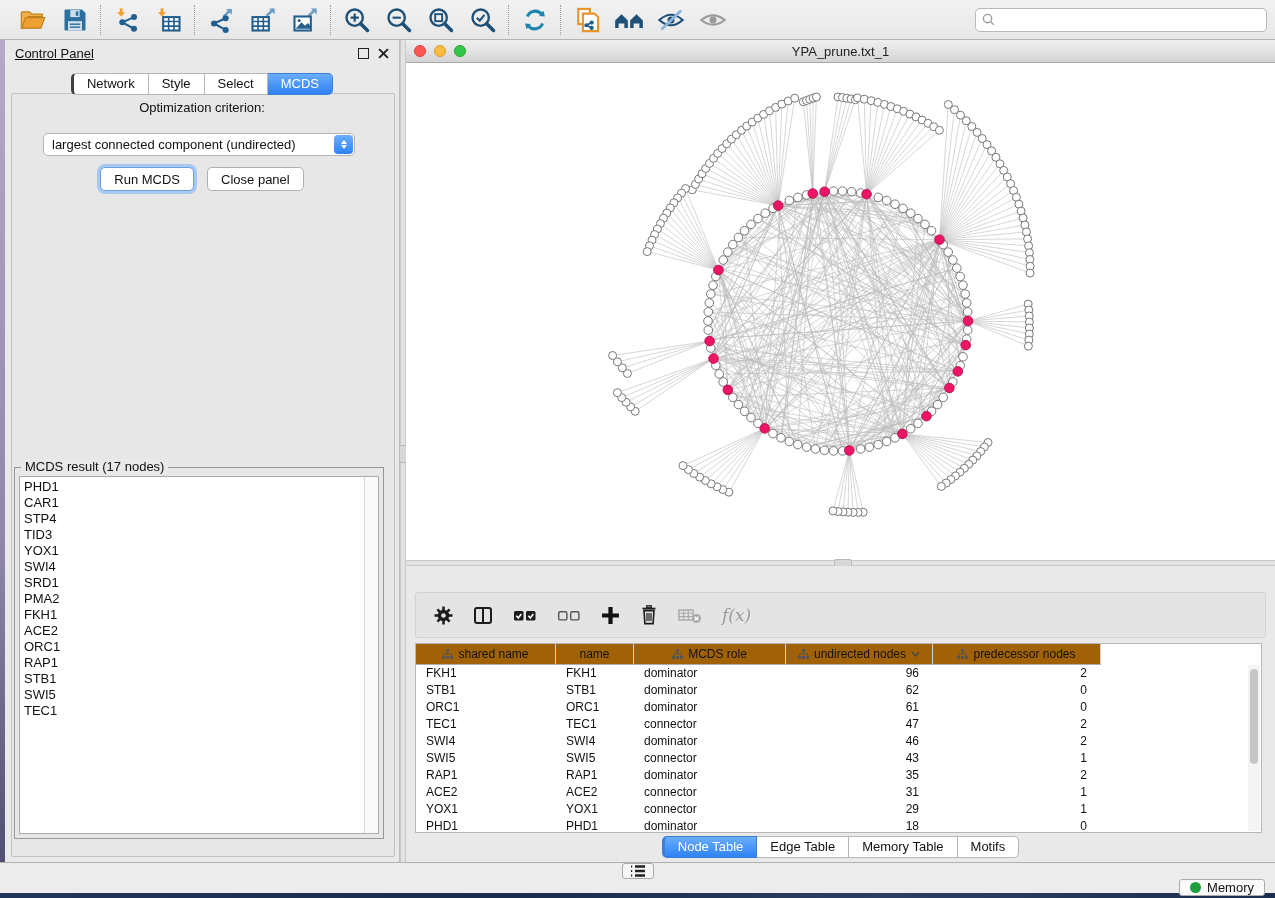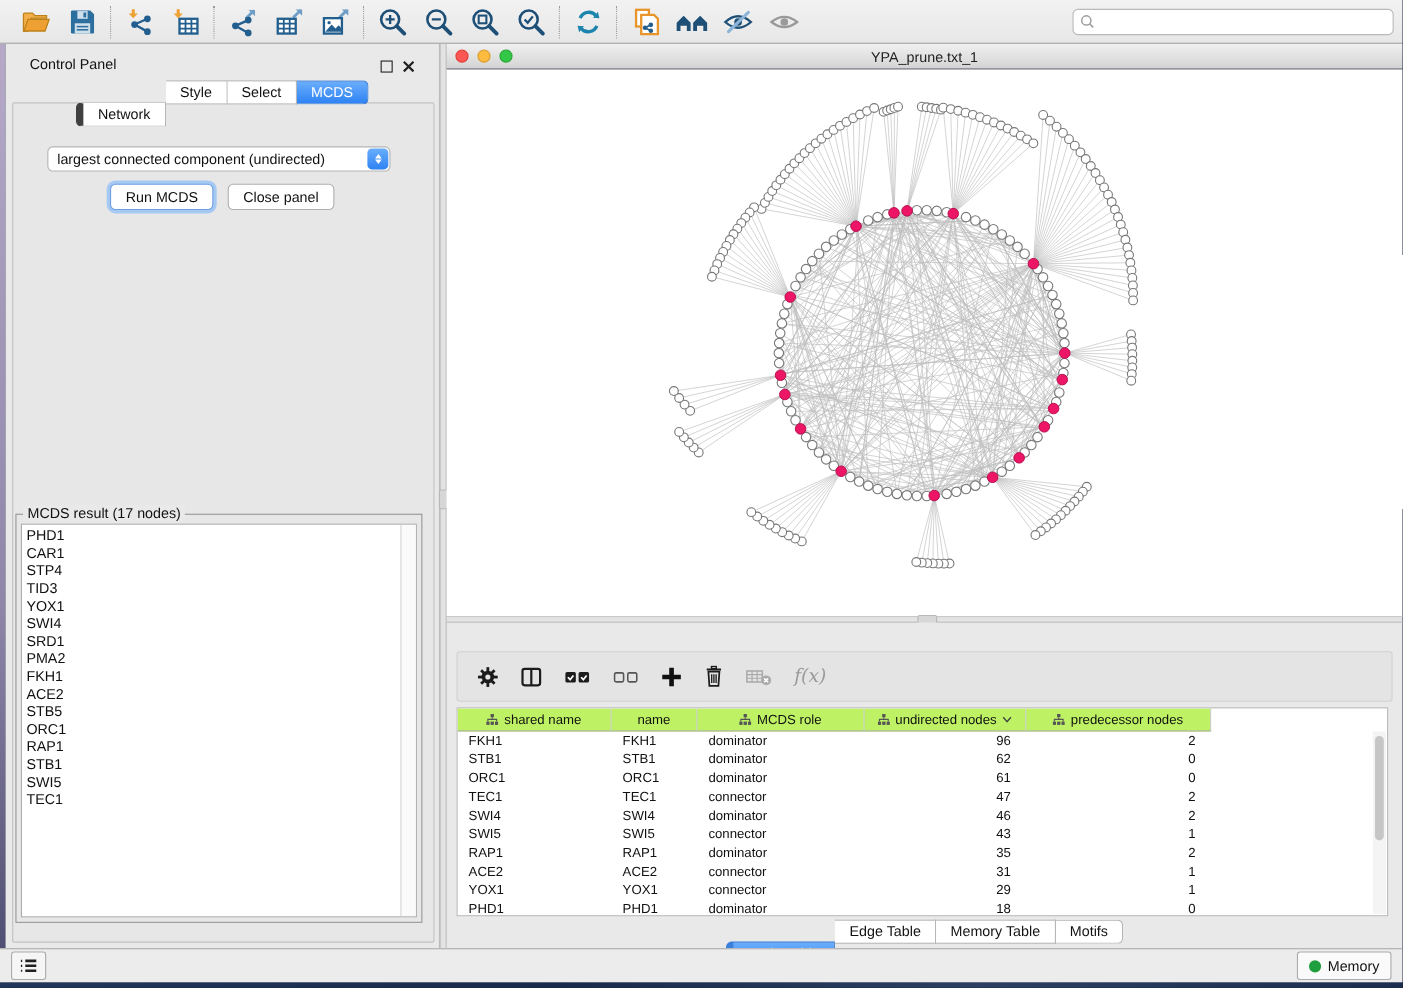--- a/index.html
+++ b/index.html
@@ -16,28 +16,28 @@
   .tsep{width:1px;height:30px;border-left:1px dotted #9a9a9a;}
   .tbtn{width:32px;height:32px;display:flex;align-items:center;justify-content:center;border-radius:4px;}
   .tbtn svg{display:block;}
   .searchbox{margin-left:auto;width:278px;height:22px;background:#fff;border:1px solid #b9b9b9;border-radius:5px;
     display:flex;align-items:center;padding:0 6px;gap:5px;}
   .searchbox input{border:none;outline:none;flex:1;font-size:12px;font-family:"Liberation Sans",sans-serif;background:transparent;}
 
   
   .control-panel{position:absolute;left:5px;top:40px;width:395px;height:822px;background:#e9e9e9;
     border-right:1px solid #bdbdbd;box-sizing:border-box;}
-  .panel-header{height:26px;display:flex;align-items:flex-end;padding:0 22px;font-size:13px;color:#111;}
+  .panel-header{height:26px;display:flex;align-items:center;padding:0 10px;font-size:13px;color:#111;text-decoration:underline;}
   .panel-header .hbtns{margin-left:auto;display:flex;gap:9px;align-items:center;}
   .float-glyph{width:9px;height:9px;border:1.5px solid #222;display:inline-block;}
   .cp-tabs{position:absolute;left:0;top:33px;width:100%;display:flex;justify-content:center;z-index:3;}
   .seg{display:flex;}
   .seg-tab{height:20px;line-height:20px;padding:0 13px;font-size:13px;background:#fff;border:1px solid #b6b6b6;
     border-left:none;color:#111;}
-  .seg-tab:first-child{border-left:7px solid #404040;border-radius:5px 0 0 5px;margin-top:20px;}
+  .seg-tab:first-child{border-left:3px solid #404040;border-radius:5px 0 0 5px;}
   .seg-tab:last-child{border-radius:0 5px 5px 0;}
   .seg-tab.active{background:linear-gradient(#6aaefc,#2e82f3);color:#fff;border-color:#3a7fd9;}
   .cp-inner{position:absolute;left:6px;top:53px;width:382px;height:762px;background:#e7e7e7;
     border:1px solid #c2c2c2;border-radius:2px;}
   .opt-label{position:absolute;left:0;top:60px;width:100%;text-align:center;font-size:13px;color:#111;}
   .dropdown{position:absolute;left:38px;top:93px;width:312px;height:23px;background:#fff;border:1px solid #b4b4b4;
     border-radius:5px;display:flex;align-items:center;box-sizing:border-box;}
   .dropdown .val{flex:1;font-size:13px;padding-left:8px;color:#111;white-space:nowrap;}
   .dd-stepper{width:19px;height:19px;margin-right:1px;border-radius:4px;background:linear-gradient(#6aaefc,#2e82f3);
     display:flex;flex-direction:column;align-items:center;justify-content:center;gap:1px;}
@@ -76,34 +76,34 @@
   .net-canvas circle{fill:#fff;stroke:#787878;stroke-width:1;}
   .net-canvas circle.hub{fill:#ed1566;stroke:#b60f4e;stroke-width:.9;}
 
   
   .table-panel{position:absolute;left:406px;top:566px;width:869px;height:296px;background:#e9e9e9;box-sizing:border-box;}
   .tp-toolbar{position:absolute;left:9px;top:26px;right:9px;height:46px;background:#e4e4e4;border:1px solid #d2d2d2;
     border-radius:3px;display:flex;align-items:center;gap:20px;padding:0 18px;box-sizing:border-box;}
   .tpbtn{display:flex;align-items:center;justify-content:center;}
   .fx-label{font-family:"DejaVu Serif",serif;font-style:italic;font-size:17px;color:#9a9a9a;}
   .table-wrap{position:absolute;left:9px;top:77px;width:847px;height:190px;background:#fff;border:1px solid #b7b7b7;box-sizing:border-box;overflow:hidden;}
-  .thead{display:flex;height:20px;border-bottom:1px solid #adadad;background:#bef264;width:685px;}
+  .thead{display:flex;height:20px;border-bottom:1px solid #adadad;background:#a16207;width:685px;}
   .th{display:flex;align-items:center;justify-content:center;gap:5px;font-size:12px;color:#111;
     border-right:1px solid #cfcfcf;box-sizing:border-box;height:20px;}
   .trow{display:flex;height:17px;}
   .td{font-size:12px;color:#111;height:17px;line-height:17px;box-sizing:border-box;white-space:nowrap;overflow:hidden;}
   .td.num{text-align:right;padding-right:14px;}
   .td.txt{padding-left:10px;}
   .tscroll{position:absolute;right:1px;top:21px;bottom:1px;width:12px;background:#f4f4f4;}
   .tscroll .thumb{position:absolute;left:2px;top:4px;width:8px;height:95px;background:#c6c6c6;border-radius:4px;}
   .tp-tabs{position:absolute;left:0;top:270px;width:100%;display:flex;justify-content:center;}
 
   
   .statusbar{position:absolute;left:0;top:862px;width:1275px;height:31px;background:#ececec;border-top:1px solid #b1b1b1;
-    display:flex;align-items:center;box-sizing:border-box;padding:0 10px;}
+    display:flex;align-items:center;box-sizing:border-box;padding:0 10px;flex-direction:column;}
   .sb-left{width:30px;height:24px;background:#f6f6f6;border:1px solid #ababab;border-radius:3px;
     display:flex;align-items:center;justify-content:center;}
   .memory-btn{margin-left:auto;height:24px;background:#fafafa;border:1px solid #ababab;border-radius:3px;
     display:flex;align-items:center;gap:6px;padding:0 10px;font-size:13px;color:#111;}
   .memdot{width:11px;height:11px;border-radius:50%;background:#1f9e3d;}
 </style>
 </head>
 <body>
 
 <div class="desktop-left"></div>
@@ -272,20 +272,21 @@
       </svg>
     </span>
   </div>
   <div class="cp-tabs seg">
       <div class="seg-tab">Network</div>
       <div class="seg-tab">Style</div>
       <div class="seg-tab">Select</div>
       <div class="seg-tab active">MCDS</div>
     </div>
   <div class="cp-inner"></div>
+  <div class="opt-label">Optimization criterion:</div>
   <div class="dropdown">
     <span class="val">largest connected component (undirected)</span>
     <span class="dd-stepper">
         <i class="dd-up"></i>
         <i class="dd-down"></i>
       </span>
   </div>
   <div class="btn-row">
     <div class="mac-btn focused">Run MCDS</div>
     <div class="mac-btn">Close panel</div>
@@ -297,21 +298,20 @@
           <div class="list-item">PHD1</div>
           <div class="list-item">CAR1</div>
           <div class="list-item">STP4</div>
           <div class="list-item">TID3</div>
           <div class="list-item">YOX1</div>
           <div class="list-item">SWI4</div>
           <div class="list-item">SRD1</div>
           <div class="list-item">PMA2</div>
           <div class="list-item">FKH1</div>
           <div class="list-item">ACE2</div>
-          <div class="list-item">STB5</div>
           <div class="list-item">ORC1</div>
           <div class="list-item">RAP1</div>
           <div class="list-item">STB1</div>
           <div class="list-item">SWI5</div>
           <div class="list-item">TEC1</div>
         </div>
       <div class="list-scroll"></div>
     </div>
   </div>
 </div>

